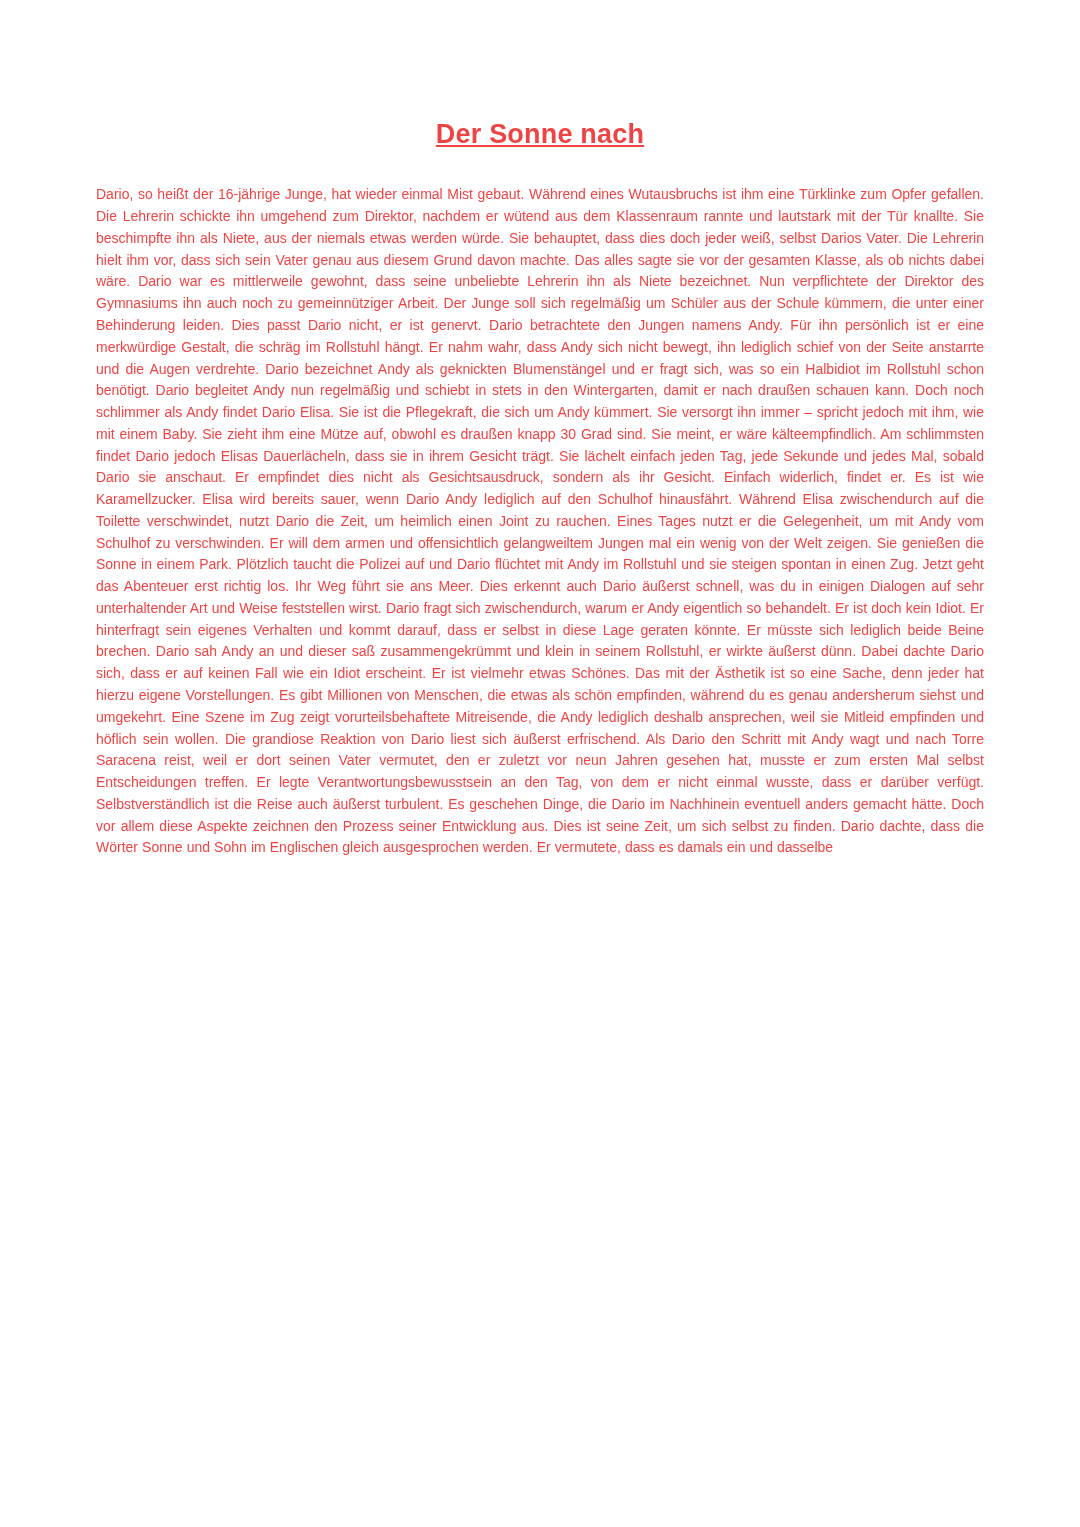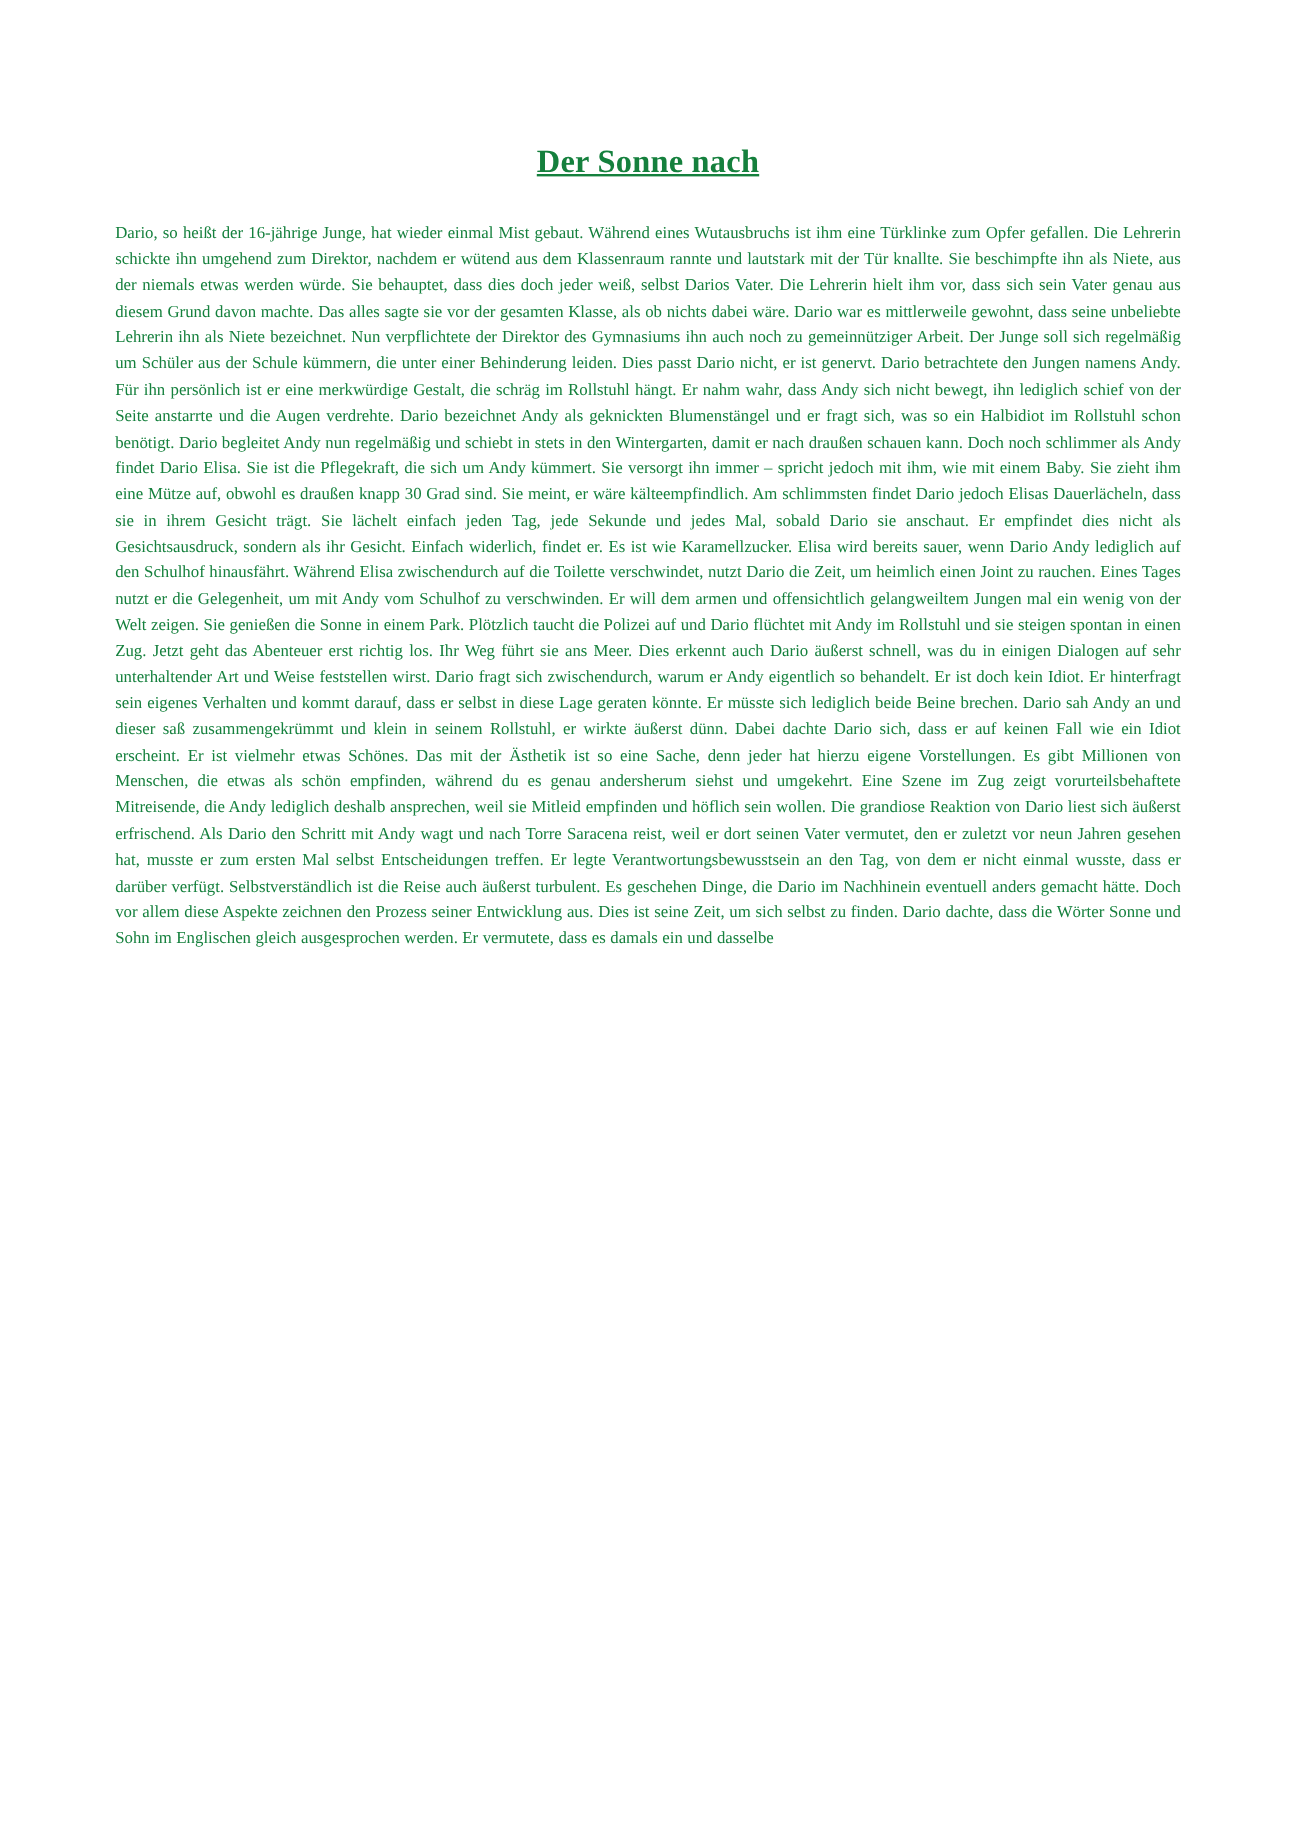--- a/index.html
+++ b/index.html
@@ -6,22 +6,22 @@
     margin: 0;
     padding: 0;
     background: #ffffff;
   }
   .page {
     width: 1080px;
     height: 1527px;
     background: #ffffff;
     box-sizing: border-box;
     position: relative;
-    font-family: Liberation Serif, serif;
-    color: #15803d;
+    font-family: Liberation Sans, sans-serif;
+    color: #ef4444;
     overflow: hidden;
   }
   .content {
     position: absolute;
     left: 96px;
     top: 118px;
     width: 888px;
   }
   .doc-title {
     font-size: 27px;

